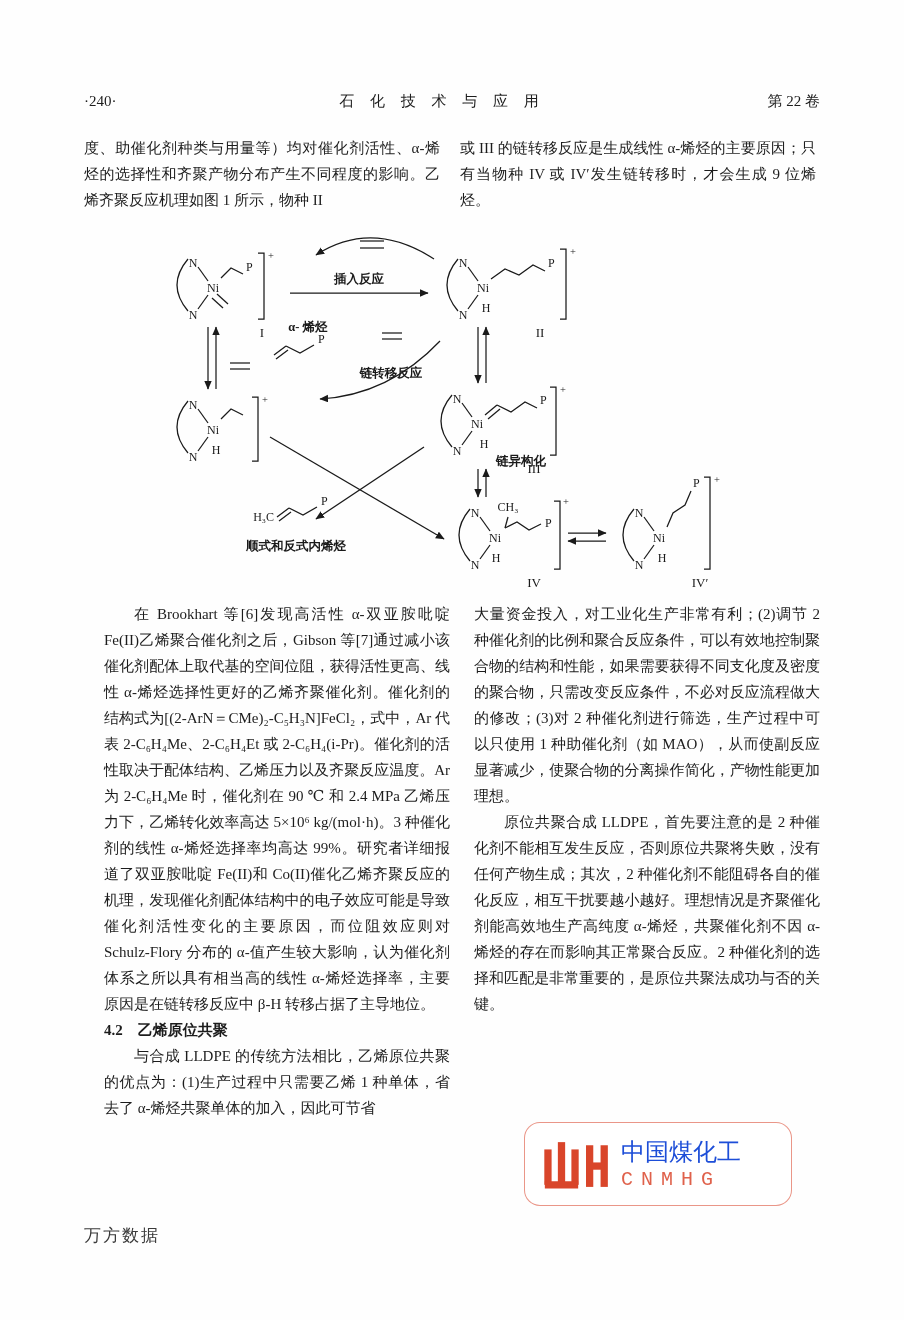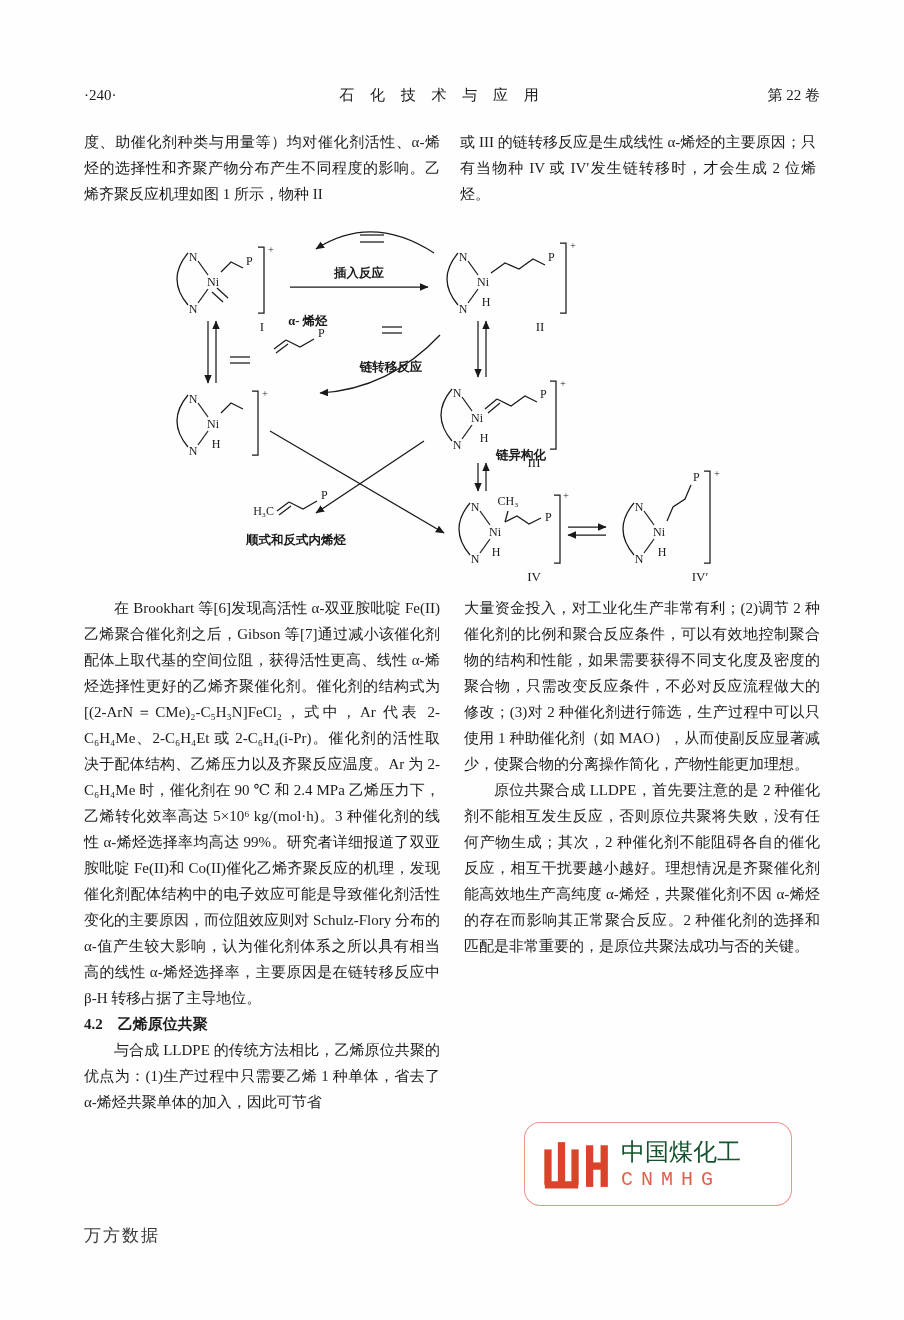--- a/index.html
+++ b/index.html
@@ -1,66 +1,66 @@
 <!DOCTYPE html>
 <html><head>
 <meta charset="utf-8">
 <style>
   html,body{margin:0;padding:0;background:#ffffff;}
   .page{
     position:relative;width:904px;height:1320px;background:#fefefe;
     font-family:"Liberation Serif","DejaVu Serif","DejaVu Sans",serif;
     color:#1c1c1c;overflow:hidden;margin:0 auto;
   }
-  .content{position:absolute;left:84px;top:86px;width:736px;}
+  .content{position:absolute;left:84px;top:92px;width:736px;}
   .pg-header{display:flex;justify-content:space-between;align-items:baseline;font-size:15px;}
   .pg-header .journal{letter-spacing:6px;}
   .topcols{display:flex;gap:20px;margin-top:24px;}
   .topcols p{width:356px;margin:0;font-size:15px;line-height:26px;text-align:justify;}
   figure{margin:10px 0 0 0;}
   svg.diagram{display:block;width:736px;height:368px;}
   figcaption{text-align:center;font-size:13.5px;font-weight:bold;margin-top:4px;}
-  .bodycols{display:flex;gap:24px;margin-top:10px;}
+  .bodycols{display:flex;gap:24px;margin-top:10px;margin-left:20px;}
   .col{width:356px;font-size:15px;line-height:26px;text-align:justify;}
   .col p{margin:0;}
   p.indent{text-indent:2em;}
   h3.sec{font-size:15px;margin:0;font-weight:bold;line-height:26px;}
   
   .st{stroke:#1a1a1a;stroke-width:1.25;fill:none;}
   text.at{font-size:12px;fill:#1a1a1a;}
   text.cn{font-size:12.5px;font-weight:bold;fill:#1a1a1a;}
   text.rn{font-size:13px;fill:#1a1a1a;}
   text.pl{font-size:10.5px;fill:#1a1a1a;}
   
   .wm{
     position:absolute;left:524px;top:1122px;width:268px;height:84px;
     background:#ffffff;border:1.5px solid rgba(216,64,38,.55);border-radius:16px;
     display:flex;align-items:center;gap:12px;padding:6px 14px;box-sizing:border-box;
   }
   .wm-logo{flex:0 0 auto;}
   .wm-txt{display:flex;flex-direction:column;line-height:1.25;}
-  .wm-cn{font-size:24px;color:#14532d;font-family:"Liberation Sans","DejaVu Sans",sans-serif;}
+  .wm-cn{font-size:24px;color:#1d4ed8;font-family:"Liberation Sans","DejaVu Sans",sans-serif;}
   .wm-en{font-size:20px;letter-spacing:8px;color:rgba(217,69,43,.85);font-family:Liberation Mono, monospace;}
   .footer-brand{position:absolute;left:84px;top:1224px;font-size:17px;color:#3a3a3a;letter-spacing:2px;}
 </style>
 </head>
 <body>
 
 <div class="page">
   <div class="content">
 
     <header class="pg-header">
       <span>·240·</span>
       <span class="journal">石 化 技 术 与 应 用</span>
       <span>第 22 卷</span>
     </header>
 
     <div class="topcols">
       <p>度、助催化剂种类与用量等）均对催化剂活性、α-烯烃的选择性和齐聚产物分布产生不同程度的影响。乙烯齐聚反应机理如图 1 所示，物种 II</p>
-      <p>或 III 的链转移反应是生成线性 α-烯烃的主要原因；只有当物种 IV 或 IV′发生链转移时，才会生成 2 位烯烃。</p>
+      <p>或 III 的链转移反应是生成线性 α-烯烃的主要原因；只有当物种 IV 或 IV′发生链转移时，才会生成 9 位烯烃。</p>
     </div>
 
     <figure>
       <svg class="diagram" viewBox="0 0 736 368">
         <defs>
           <marker id="ah" markerWidth="8" markerHeight="8" refX="6.5" refY="3" orient="auto">
             <path d="M0,0 L7,3 L0,6 z" fill="#1a1a1a"></path>
           </marker>
         </defs>
 

